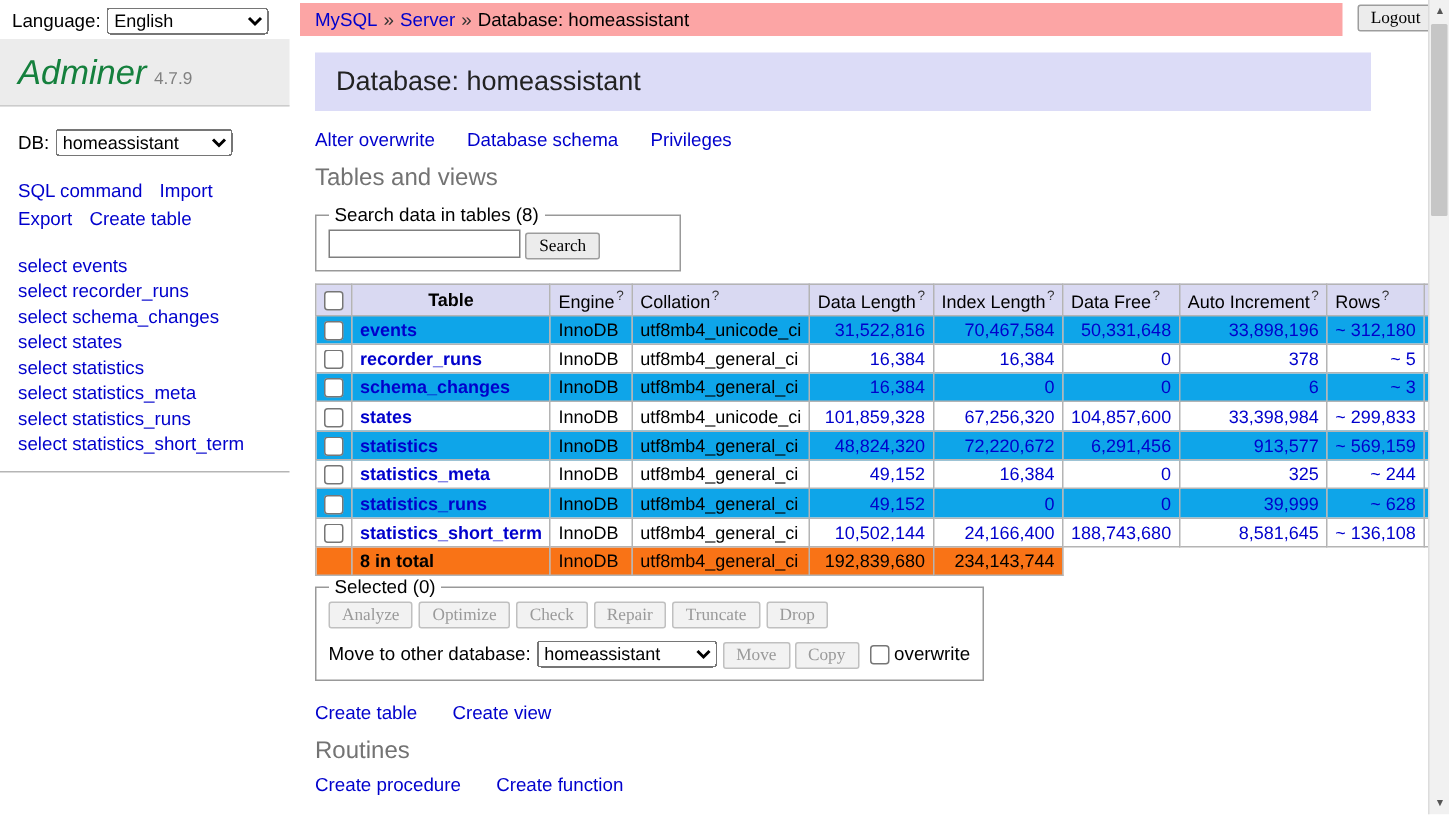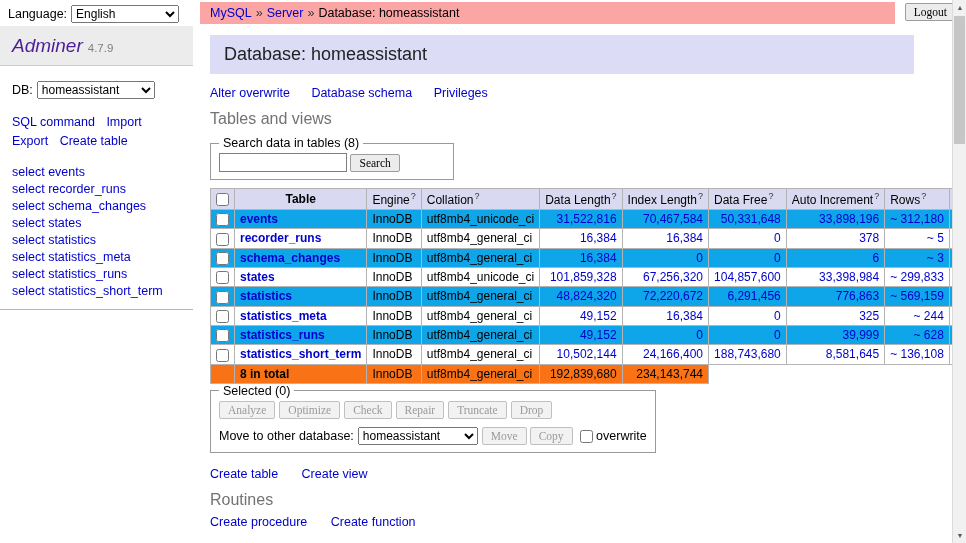--- a/index.html
+++ b/index.html
@@ -27,21 +27,21 @@
     font-family:Liberation Serif, serif; font-size:11.5px;
     background:#ececec; border:1px solid #9d9d9d; border-radius:2px;
     padding:2px 8px; color:#000;
   }
   button:disabled { color:#9a9a9a; background:#f2f2f2; border-color:#c0c0c0; }
 
   
   .cols { display:flex; align-items:flex-start; }
   .sidebar { width:193px; flex:none; }
   .logo { background:#ececec; border-bottom:1px solid #ccc; padding:9px 12px 8px 12px; }
-  .logo-name { font-style:italic; font-size:19px; color:#4c1d95; }
+  .logo-name { font-style:italic; font-size:23px; color:#15803d; }
   .logo-ver { font-size:11.5px; color:#808080; margin-left:5px; }
   .db-row { padding:15px 12px 4px 12px; font-size:12.5px; }
   .db-row select { font-size:12px; width:118px; margin-left:4px; }
   .side-links { margin:10px 12px 0 12px; width:155px; line-height:1.55; font-size:12.5px; }
   .side-links a { margin-right:8px; }
   .table-links { margin:12px 12px 0 12px; font-size:12.5px; line-height:1.2; }
   .table-links a { display:block; padding:1px 0; }
   .side-rule { border:0; border-top:1px solid #b5b5b5; margin:9px 0 0 0; }
 
   
@@ -221,21 +221,21 @@
             <td class="col-comment"></td>
           </tr>
           <tr class="odd">
             <td class="col-check"><input type="checkbox" style=""></td>
             <td class="tname col-name"><a>statistics</a></td>
             <td class="col-engine">InnoDB</td>
             <td class="col-coll">utf8mb4_general_ci</td>
             <td class="col-dlen num"><a>48,824,320</a></td>
             <td class="col-ilen num"><a>72,220,672</a></td>
             <td class="col-dfree num"><a>6,291,456</a></td>
-            <td class="col-auto num"><a>776,863</a></td>
+            <td class="col-auto num"><a>913,577</a></td>
             <td class="col-rows num"><a>~ 569,159</a></td>
             <td class="col-comment"></td>
           </tr>
           <tr>
             <td class="col-check"><input type="checkbox" style=""></td>
             <td class="tname col-name"><a>statistics_meta</a></td>
             <td class="col-engine">InnoDB</td>
             <td class="col-coll">utf8mb4_general_ci</td>
             <td class="col-dlen num"><a>49,152</a></td>
             <td class="col-ilen num"><a>16,384</a></td>

